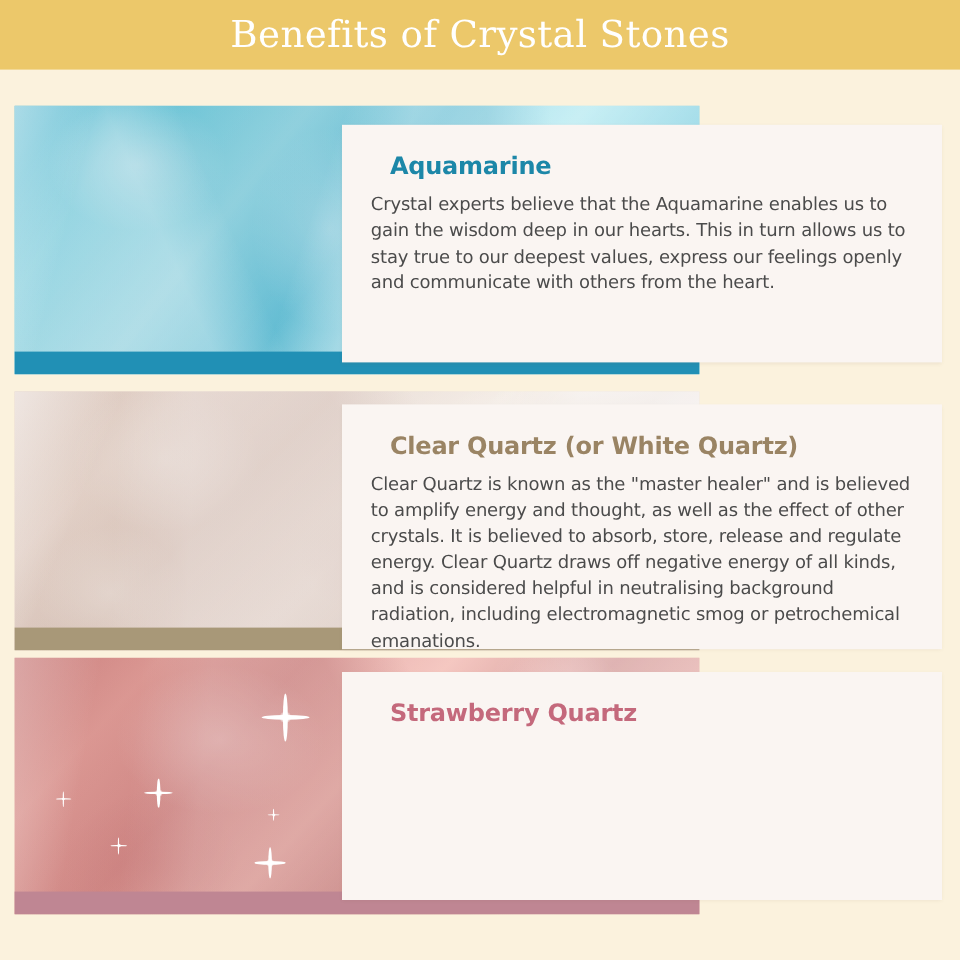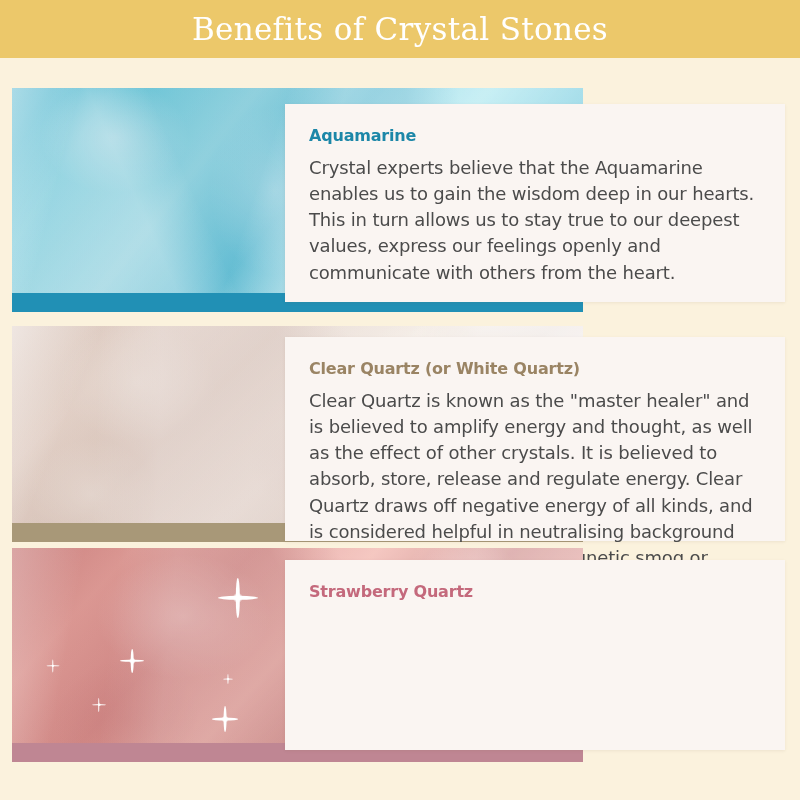--- a/index.html
+++ b/index.html
@@ -78,31 +78,31 @@
   .panel {
     position: absolute;
     left: 285px;
     width: 500px;
     background: #faf5f2;
     box-sizing: border-box;
     padding: 22px 24px 20px 24px;
     box-shadow: 0 1px 3px rgba(120, 100, 70, 0.10);
   }
   .panel-title {
-    margin: 0 0 10px 0;
+    margin: 0 0 10px 16px;
     font-family: "DejaVu Sans", sans-serif;
-    font-size: 16px;
+    font-size: 20px;
     font-weight: bold;
     line-height: 1.2;
     letter-spacing: -0.2px;
   }
   .panel-body {
     margin: 0;
     font-family: "DejaVu Sans", sans-serif;
-    font-size: 18px;
+    font-size: 15px;
     font-weight: 400;
     line-height: 1.45;
     color: #4b4b4b;
     letter-spacing: -0.15px;
   }
 
   
   #card-aquamarine { top: 88px; height: 230px; }
   #card-aquamarine .photo { top: 0; height: 224px; }
   #card-aquamarine .panel { top: 16px; height: 198px; }

